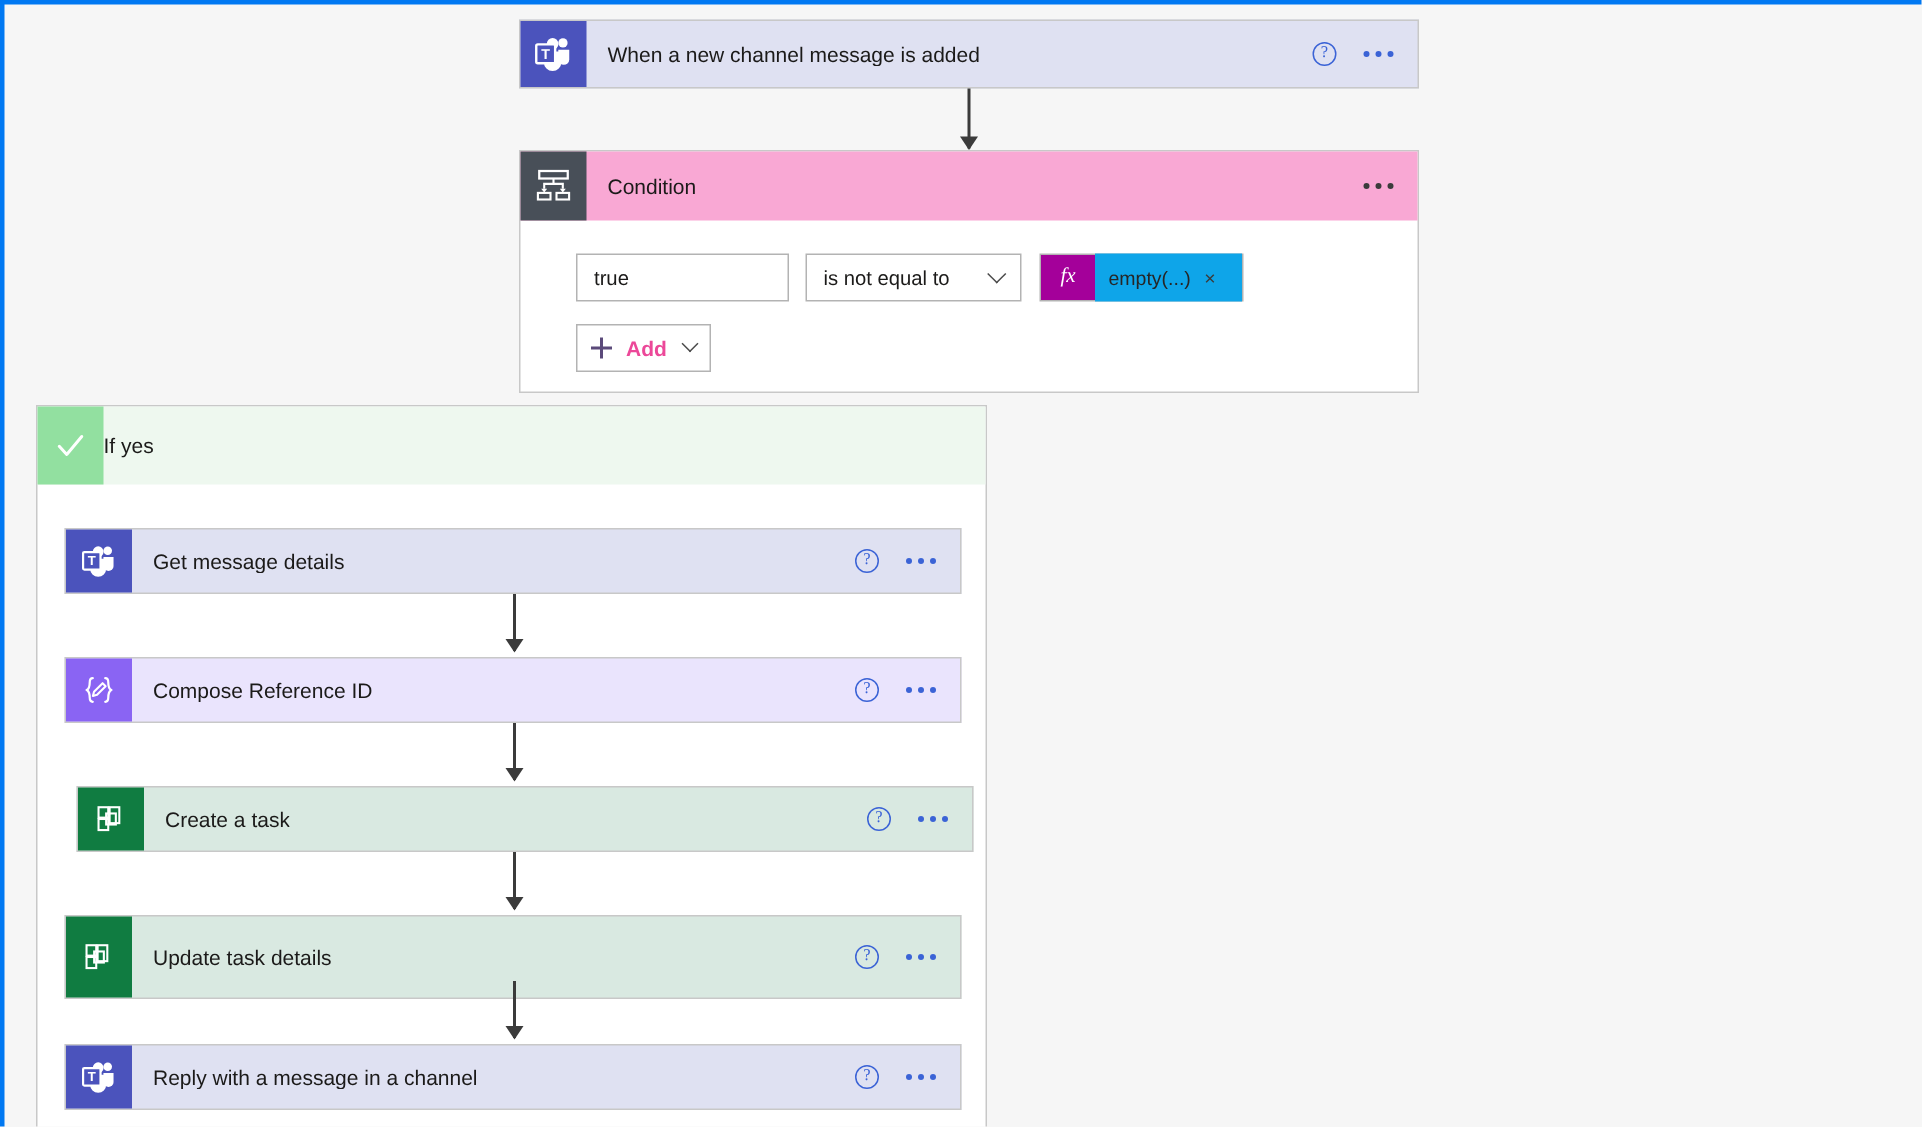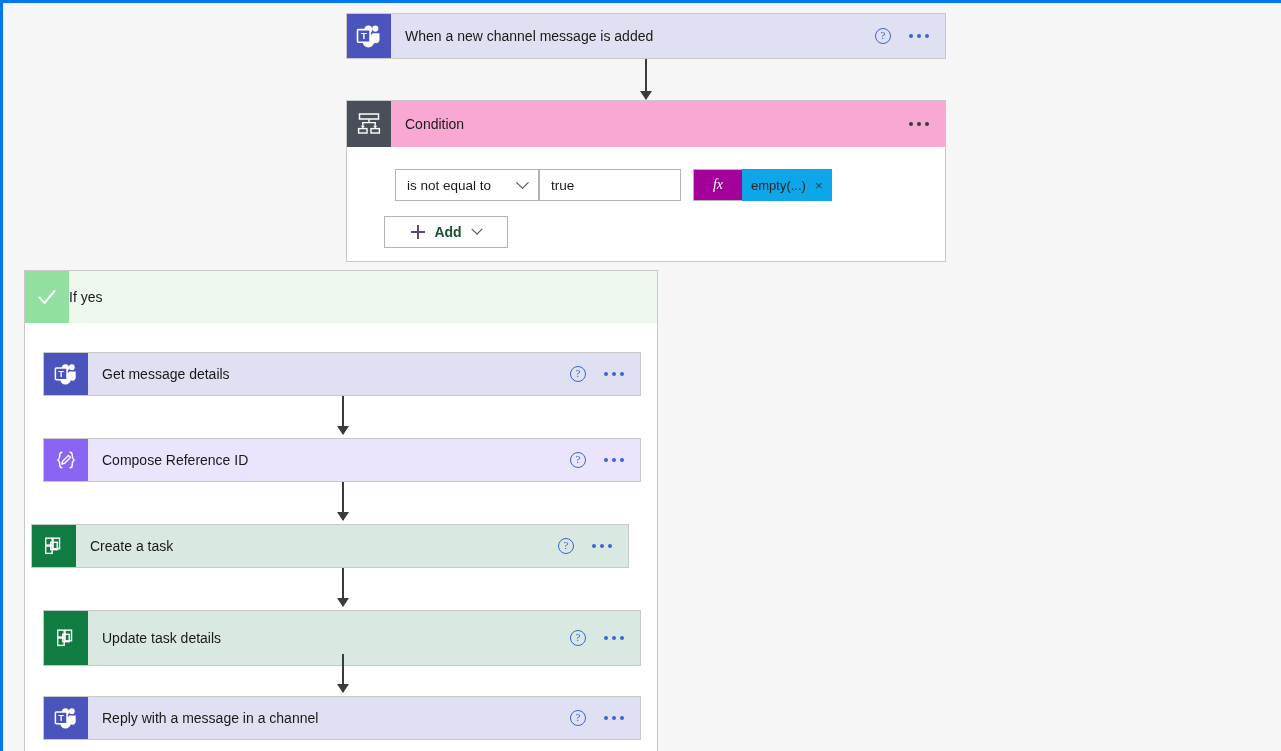--- a/index.html
+++ b/index.html
@@ -134,21 +134,21 @@
   .f-left { width: 142px; }
   .f-mid  { width: 144px; margin-left: 11px; justify-content: space-between; }
   .f-right{ width: 136px; margin-left: 12px; padding: 0; }
   .chev-thin {
     width: 9px; height: 9px;
     border-right: 1.4px solid #4a4a4a;
     border-bottom: 1.4px solid #4a4a4a;
     transform: rotate(45deg) translate(-2px,-2px);
   }
   .fx-badge {
-    width: 48px; height: 30px;
+    width: 36px; height: 30px;
     background: #a4009a;
     color: #fff;
     font-style: italic;
     font-family: "Liberation Serif", serif;
     font-size: 14px;
     display: flex; align-items: center; justify-content: center;
     flex: none;
   }
   .token {
     flex: 1;
@@ -158,30 +158,30 @@
     align-items: center;
     gap: 9px;
     padding: 16px 9px;
     font-size: 13px;
     color: #262626;
   }
   .token .x { color: #3b3b3b; font-size: 13px; cursor: pointer; }
 
   .add-btn {
     margin: 15px 0 0 37px;
-    width: 124px; height: 32px;
+    width: 90px; height: 32px;
     border: 1px solid #b3b3b3;
     background: #fff;
     display: flex;
     align-items: center;
     justify-content: center;
     gap: 9px;
     font-size: 14px;
     font-weight: bold;
-    color: #14532d;
+    color: #ec4899;
     cursor: pointer;
   }
   .plus {
     position: relative; width: 14px; height: 14px; flex: none;
   }
   .plus::before, .plus::after {
     content:""; position:absolute; background:#5b4a7a;
   }
   .plus::before { left: 6px; top: 0; width: 1.6px; height: 14px; }
   .plus::after  { top: 6px; left: 0; height: 1.6px; width: 14px; }
@@ -269,26 +269,26 @@
       <div class="node-actions">
         <div class="ico-more dark">
             <i></i>
             <i></i>
             <i></i>
           </div>
       </div>
     </div>
 
     <div class="cond-row">
+      <div class="field f-left">
+        <span>true</span>
+      </div>
       <div class="field f-mid">
         <span>is not equal to</span>
         <span class="chev-thin"></span>
-      </div>
-      <div class="field f-left">
-        <span>true</span>
       </div>
       <div class="field f-right">
         <span class="fx-badge">fx</span>
         <span class="token">
           <span>empty(...)</span>
           <span class="x">×</span>
         </span>
       </div>
     </div>
 
@@ -349,21 +349,21 @@
         <div class="ico-help">?</div>
         <div class="ico-more">
             <i></i>
             <i></i>
             <i></i>
           </div>
       </div>
     </div>
     <div class="arrow" style="left:317px; top:211px; height:38px;"></div>
 
-    <div class="node" style="left:6px; top:253px; width:598px; height:44px; background:#d9e9e1;">
+    <div class="node" style="left:26px; top:253px; width:598px; height:44px; background:#d9e9e1;">
       <div class="node-icon planner-ico">
         <svg width="24" height="24" viewBox="0 0 26 26" aria-hidden="true">
           <rect x="4" y="4.5" width="7" height="7.5" fill="none" stroke="#fff" stroke-width="1.5"></rect>
           <rect x="12" y="4.5" width="7" height="11.5" fill="none" stroke="#fff" stroke-width="1.5"></rect>
           <rect x="4" y="13" width="7" height="8" fill="none" stroke="#fff" stroke-width="1.5"></rect>
           <rect x="9.5" y="9" width="7" height="8" fill="none" stroke="#fff" stroke-width="1.5"></rect>
         </svg>
       </div>
       <div class="node-body">
         <span class="node-title">Create a task</span>

